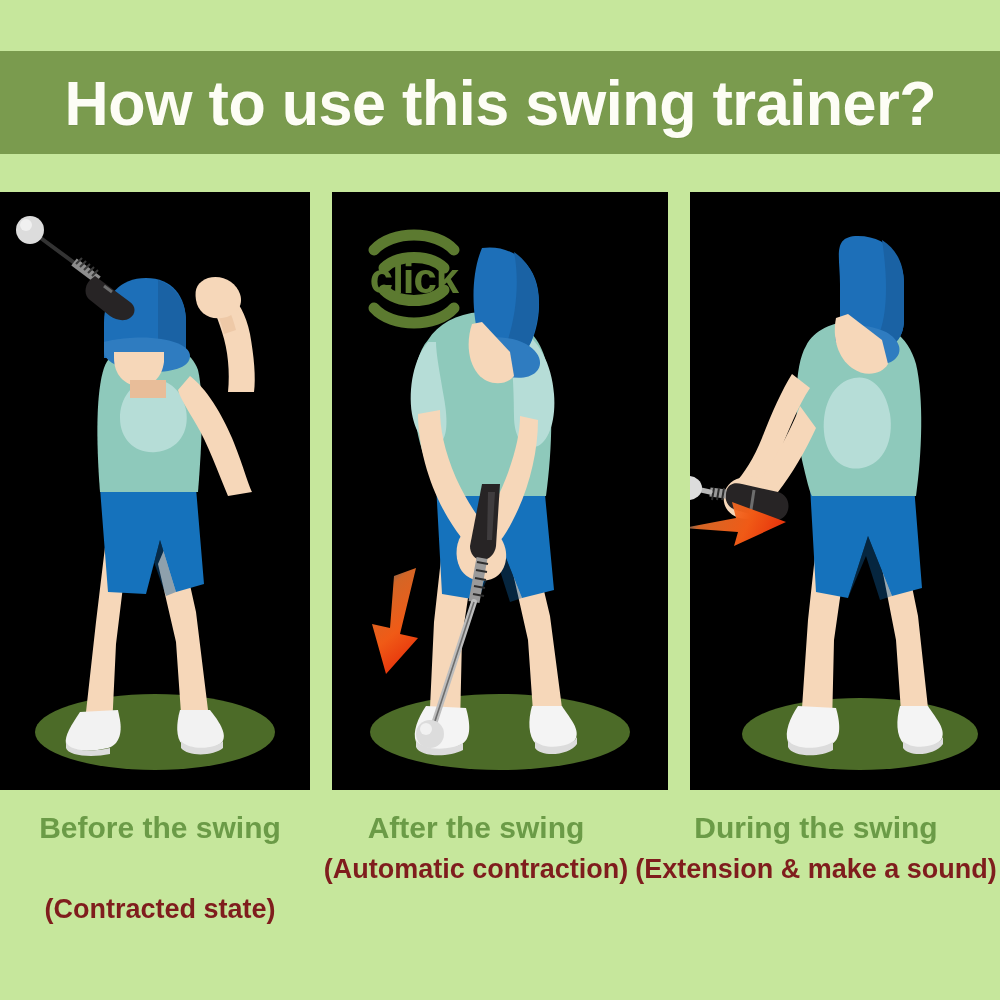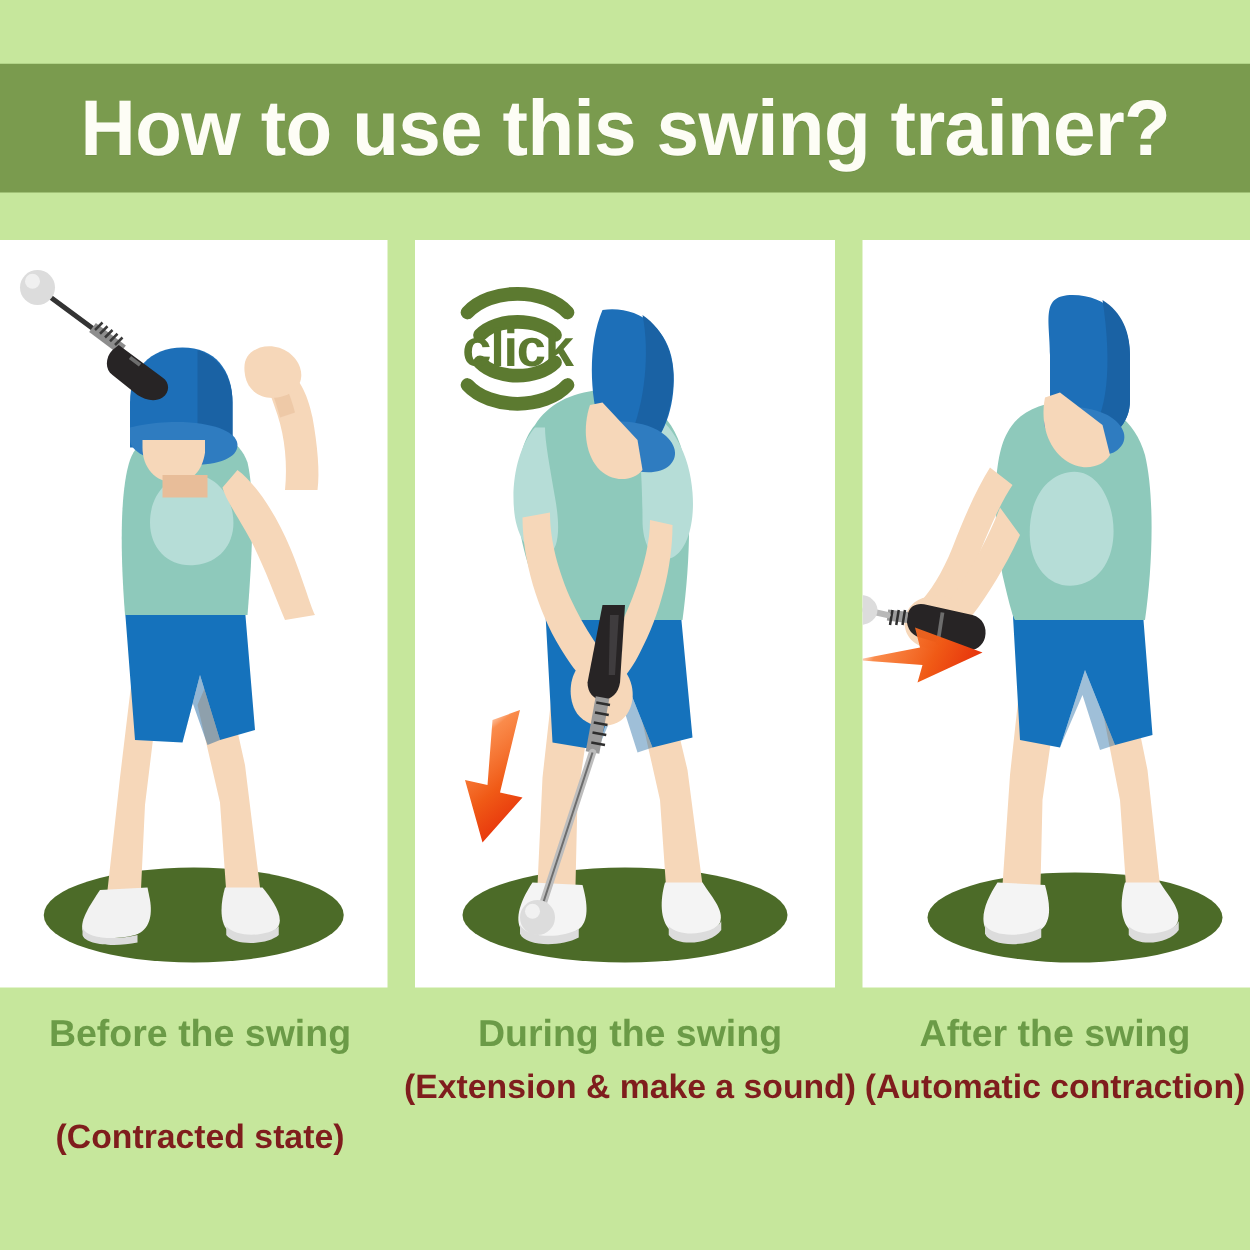--- a/index.html
+++ b/index.html
@@ -37,21 +37,21 @@
 
   
   .panels {
     position: absolute;
     left: 0; top: 192px;
     width: 1000px; height: 598px;
   }
   .panel {
     position: absolute;
     top: 0; height: 598px;
-    background: #ffffff;
+    background: #000000;
     overflow: hidden;
   }
   .panel-1 { left: 0px;   width: 310px; }
   .panel-2 { left: 332px; width: 336px; }
   .panel-3 { left: 690px; width: 310px; }
 
   .panel svg { display: block; width: 100%; height: 100%; }
 
   
   .captions {
@@ -285,23 +285,23 @@
         </g>
       </svg>
     </div>
   </div>
 
   <div class="captions">
     <div class="caption caption-1">
       <div class="caption-title">Before the swing</div>
       <div class="caption-sub">(Contracted state)</div>
     </div>
+    <div class="caption caption-3">
+      <div class="caption-title">After the swing</div>
+      <div class="caption-sub">(Automatic contraction)</div>
+    </div>
     <div class="caption caption-2">
       <div class="caption-title">During the swing</div>
       <div class="caption-sub">(Extension &amp; make a sound)</div>
     </div>
-    <div class="caption caption-3">
-      <div class="caption-title">After the swing</div>
-      <div class="caption-sub">(Automatic contraction)</div>
-    </div>
   </div>
 
 </div>
 
 </body></html>

